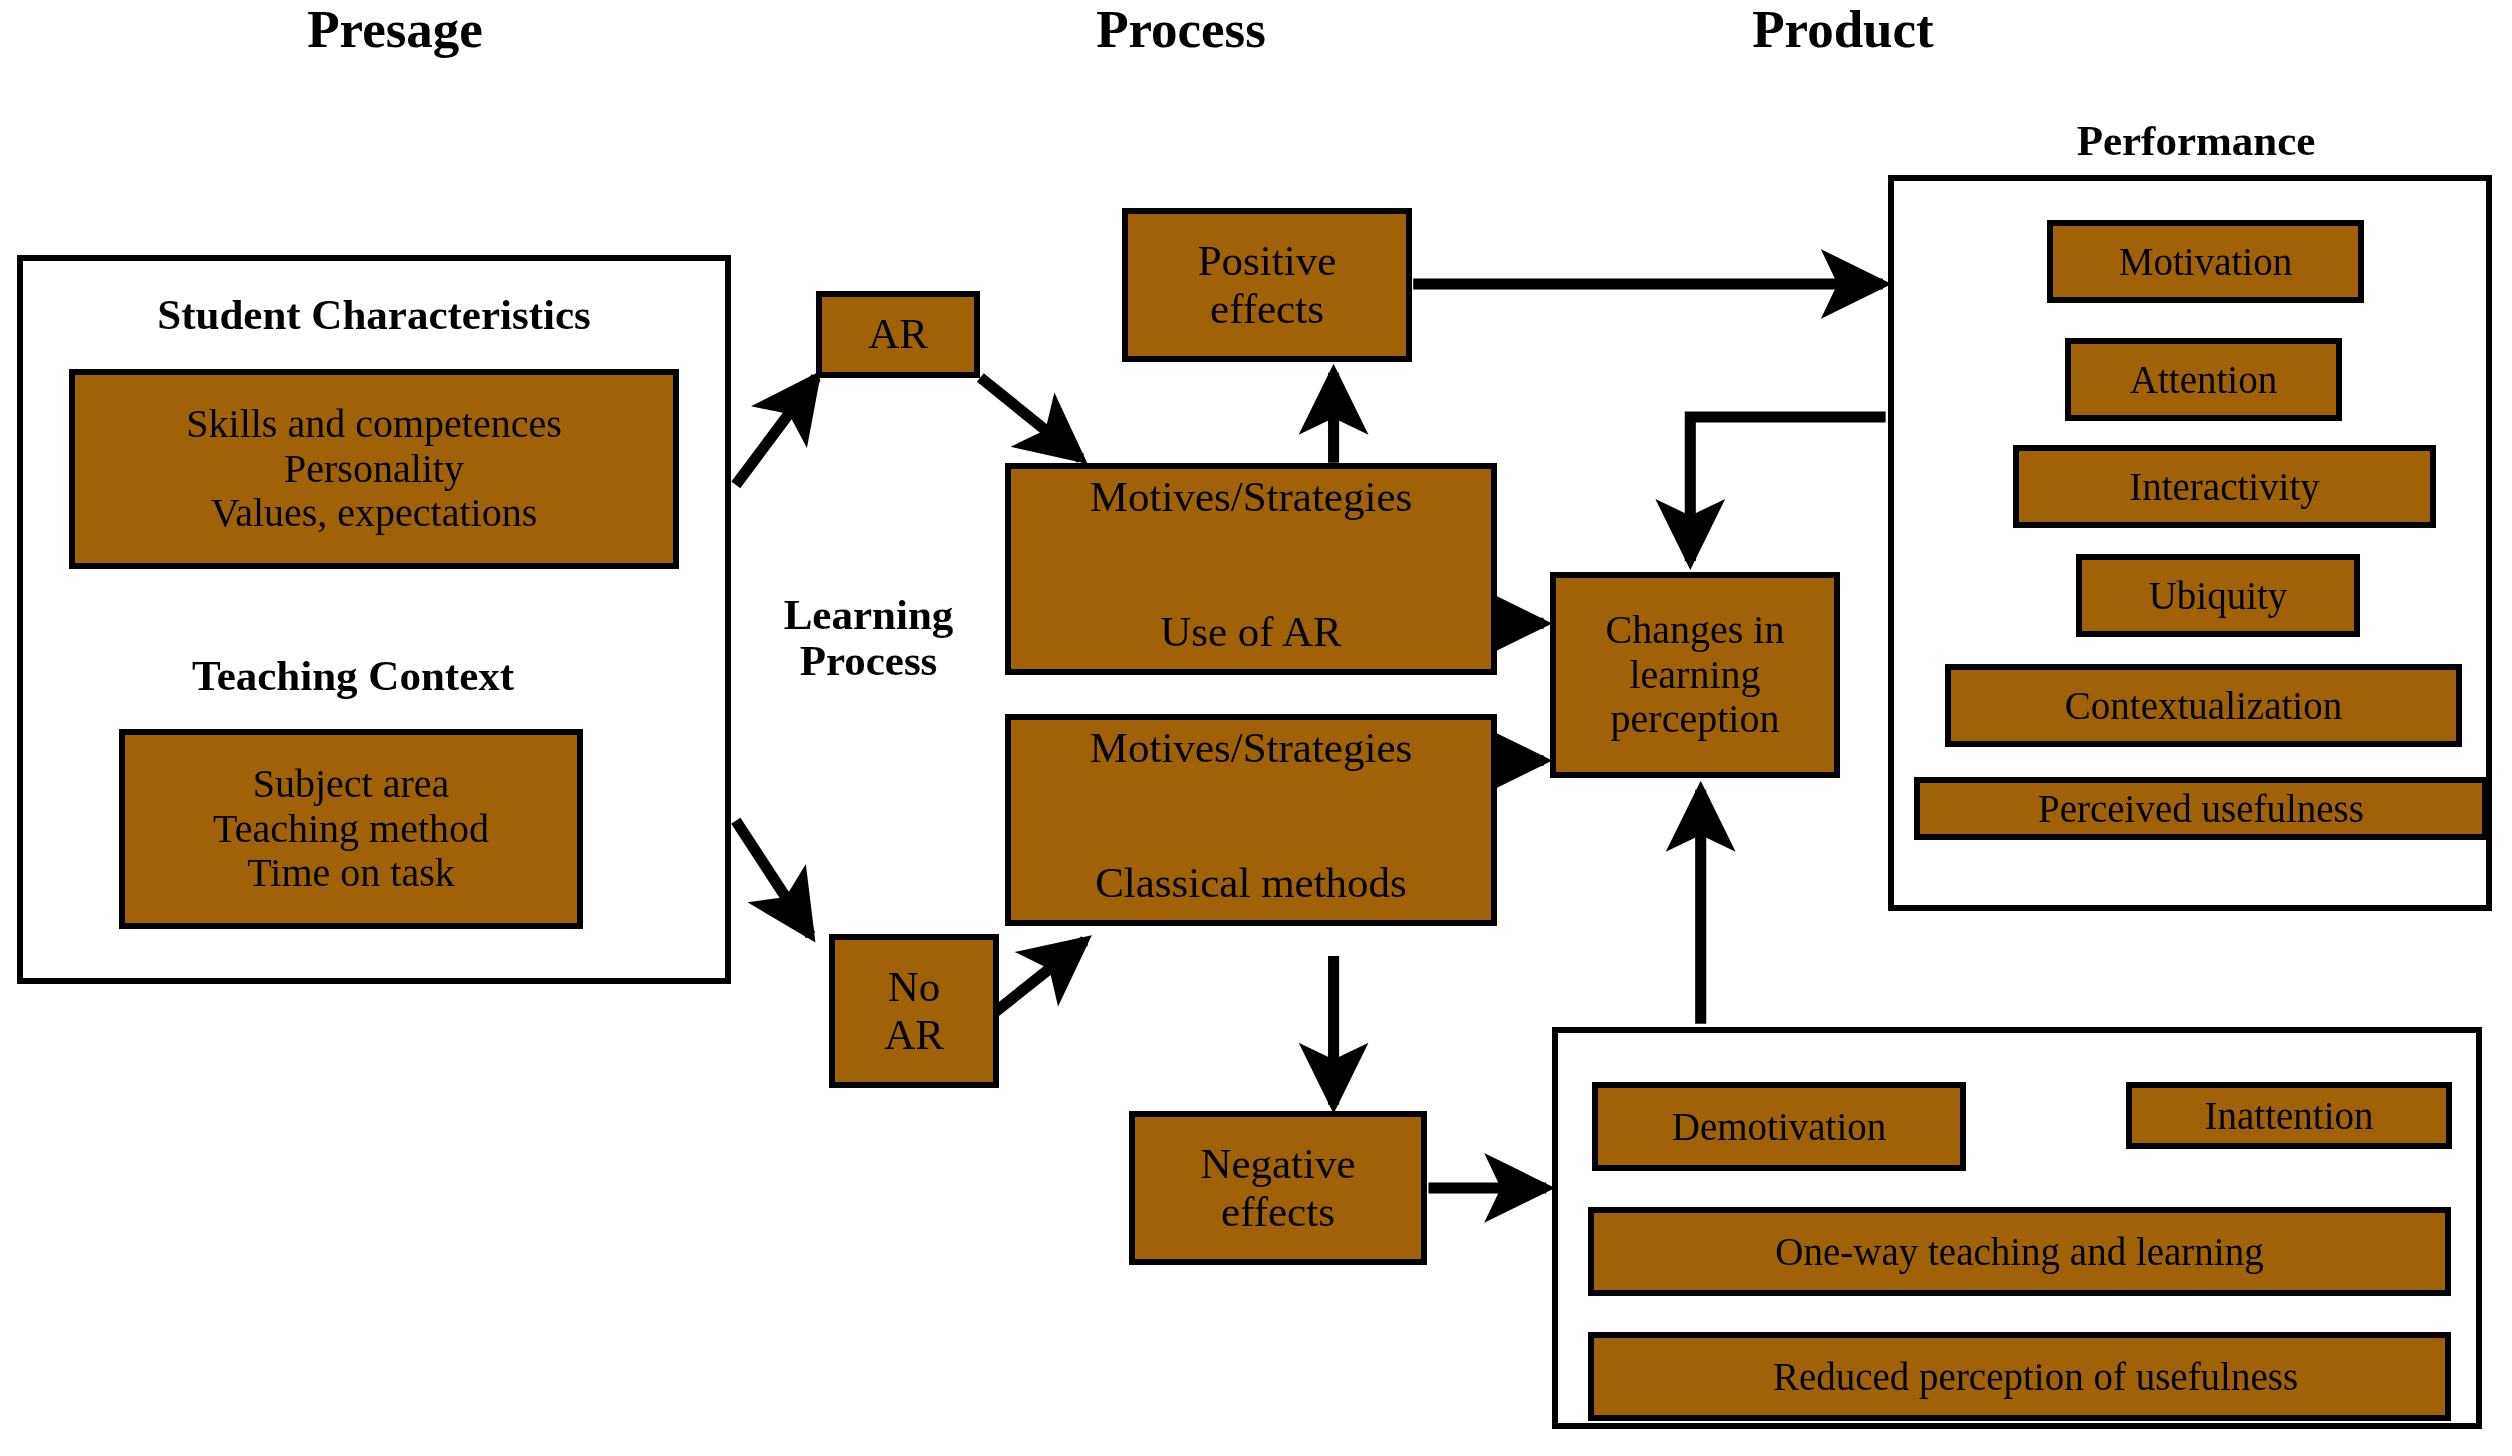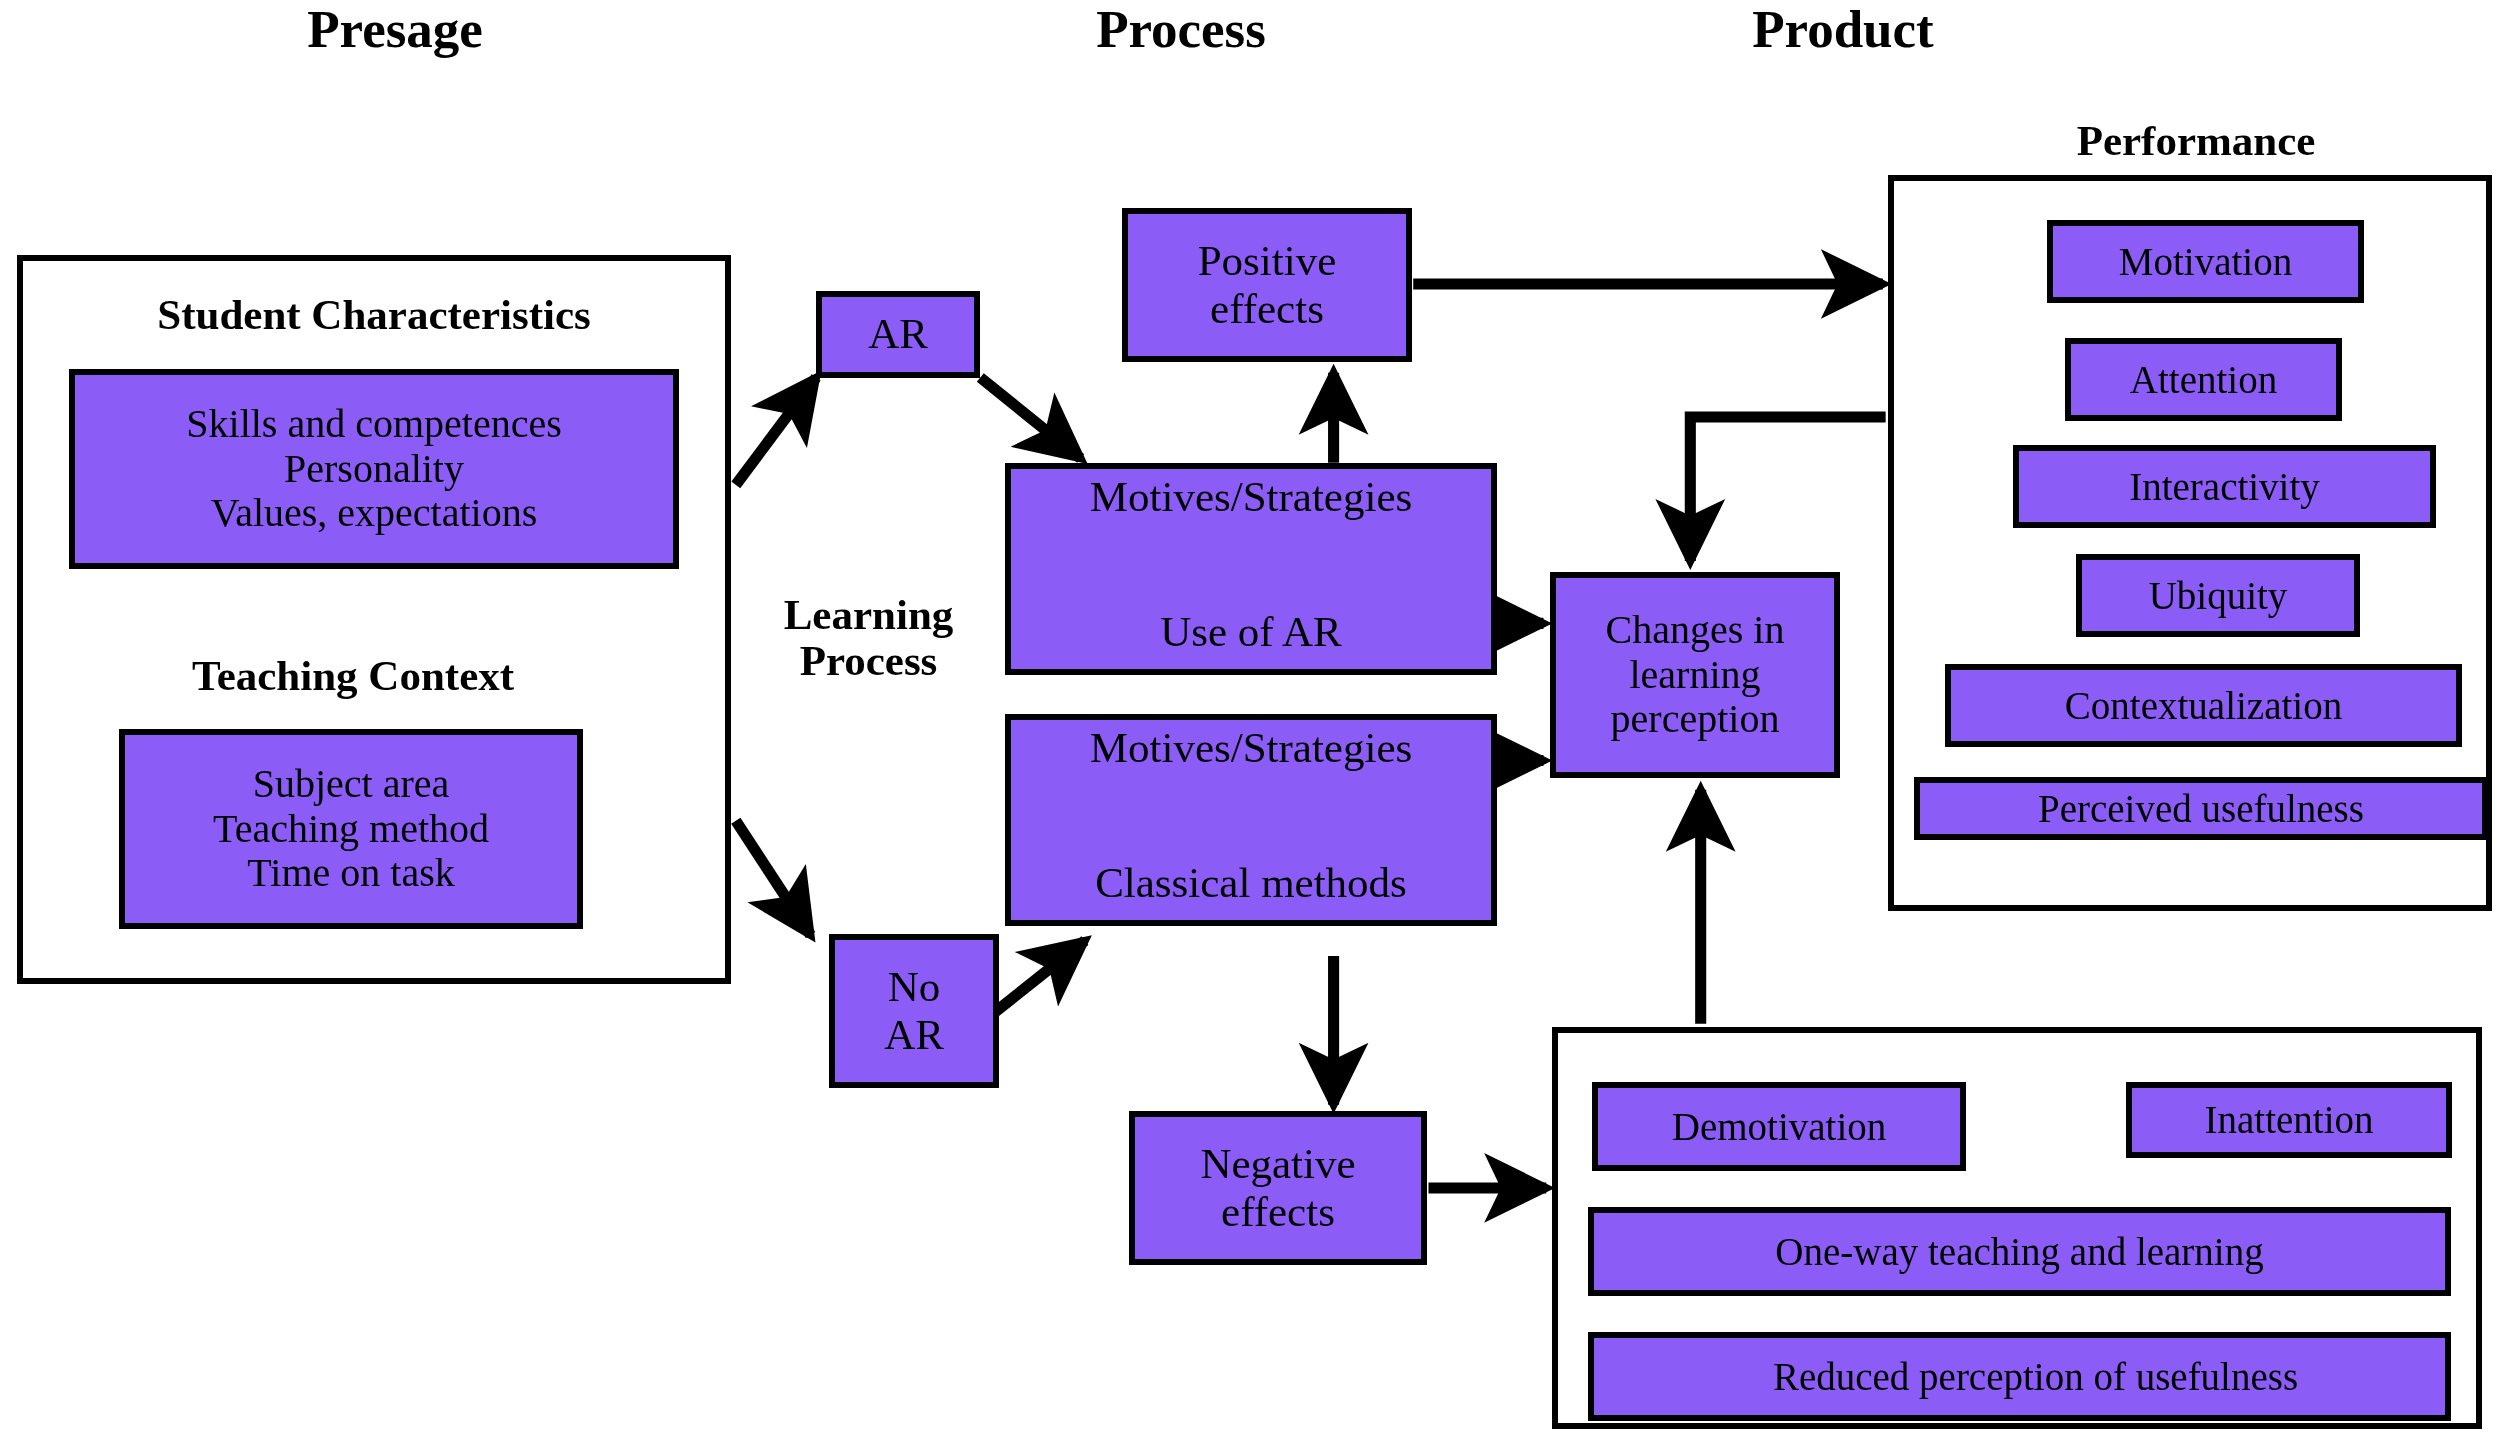--- a/index.html
+++ b/index.html
@@ -19,21 +19,21 @@
   svg.layer {
     position: absolute;
     top: 0; left: 0;
     width: 2512px;
     height: 1456px;
     pointer-events: none;
   }
   .node {
     position: absolute;
     box-sizing: border-box;
-    background: #8b5cf6;
+    background: #a16207;
     border: 6.2px solid #000000;
     display: flex;
     flex-direction: column;
     align-items: center;
     justify-content: center;
     text-align: center;
     line-height: 1.12;
     font-family: "Liberation Serif", "DejaVu Serif", serif;
     white-space: nowrap;
   }
@@ -204,21 +204,21 @@
   <div class="node" style="left:1914px; top:777px; width:574px; height:63px; font-size:39px;">
     <span>Perceived usefulness</span>
   </div>
 
   <div class="group-box" style="left:1552px; top:1027px; width:930px; height:402px;"></div>
 
   <div class="node" style="left:1592px; top:1082px; width:374px; height:89px; font-size:39px;">
     <span>Demotivation</span>
   </div>
 
-  <div class="node" style="left:2126px; top:1082px; width:326px; height:76px; font-size:39px;">
+  <div class="node" style="left:2126px; top:1082px; width:326px; height:67px; font-size:39px;">
     <span>Inattention</span>
   </div>
 
   <div class="node" style="left:1588px; top:1207px; width:863px; height:89px; font-size:39px;">
     <span>One-way teaching and learning</span>
   </div>
 
   <div class="node" style="left:1588px; top:1332px; width:863px; height:89px; font-size:39px;padding-left:32px;">
     <span>Reduced perception of usefulness</span>
   </div>

